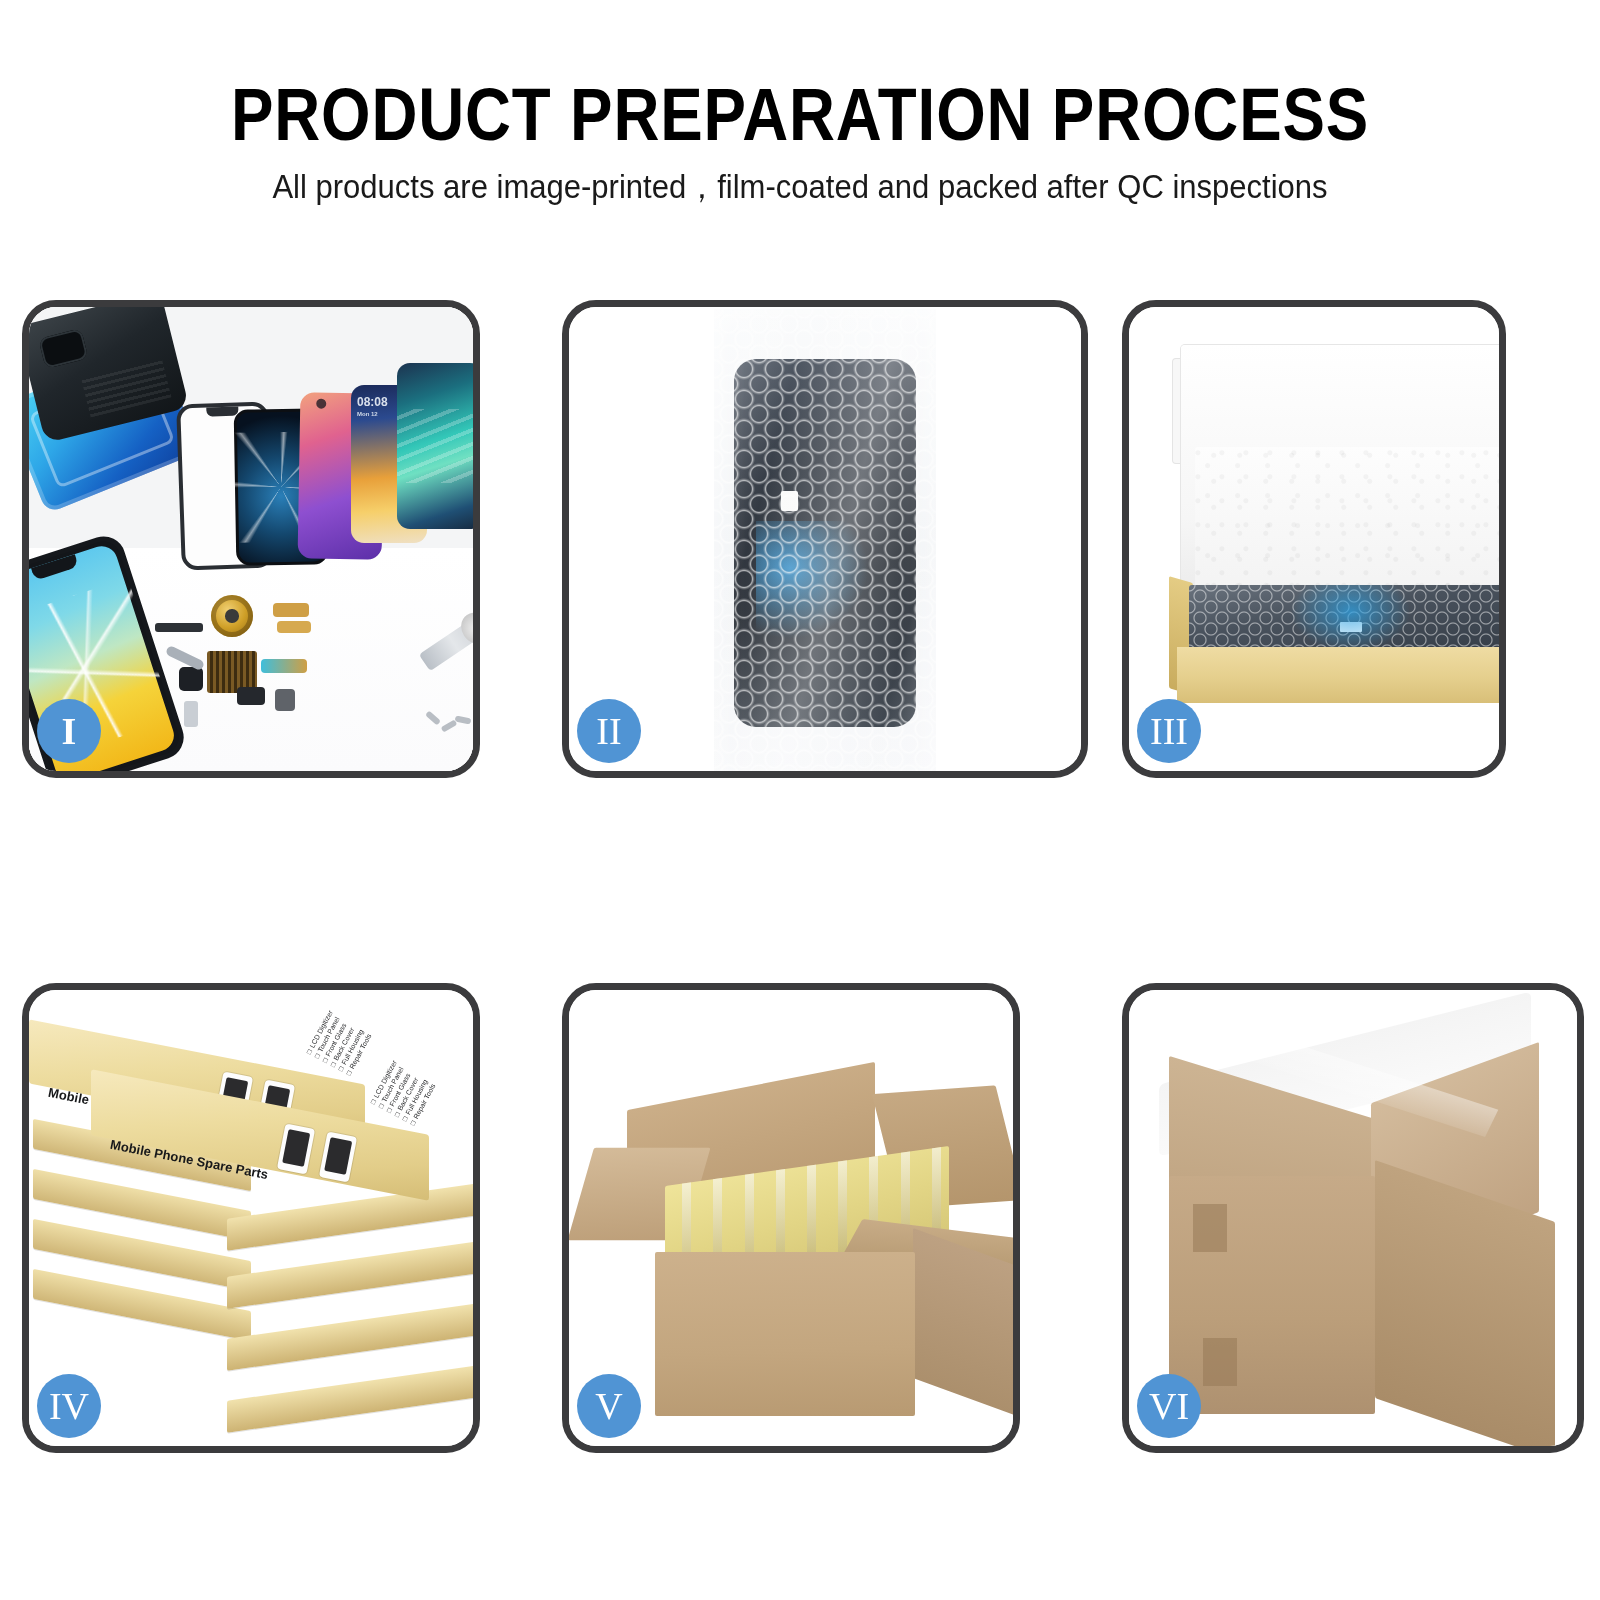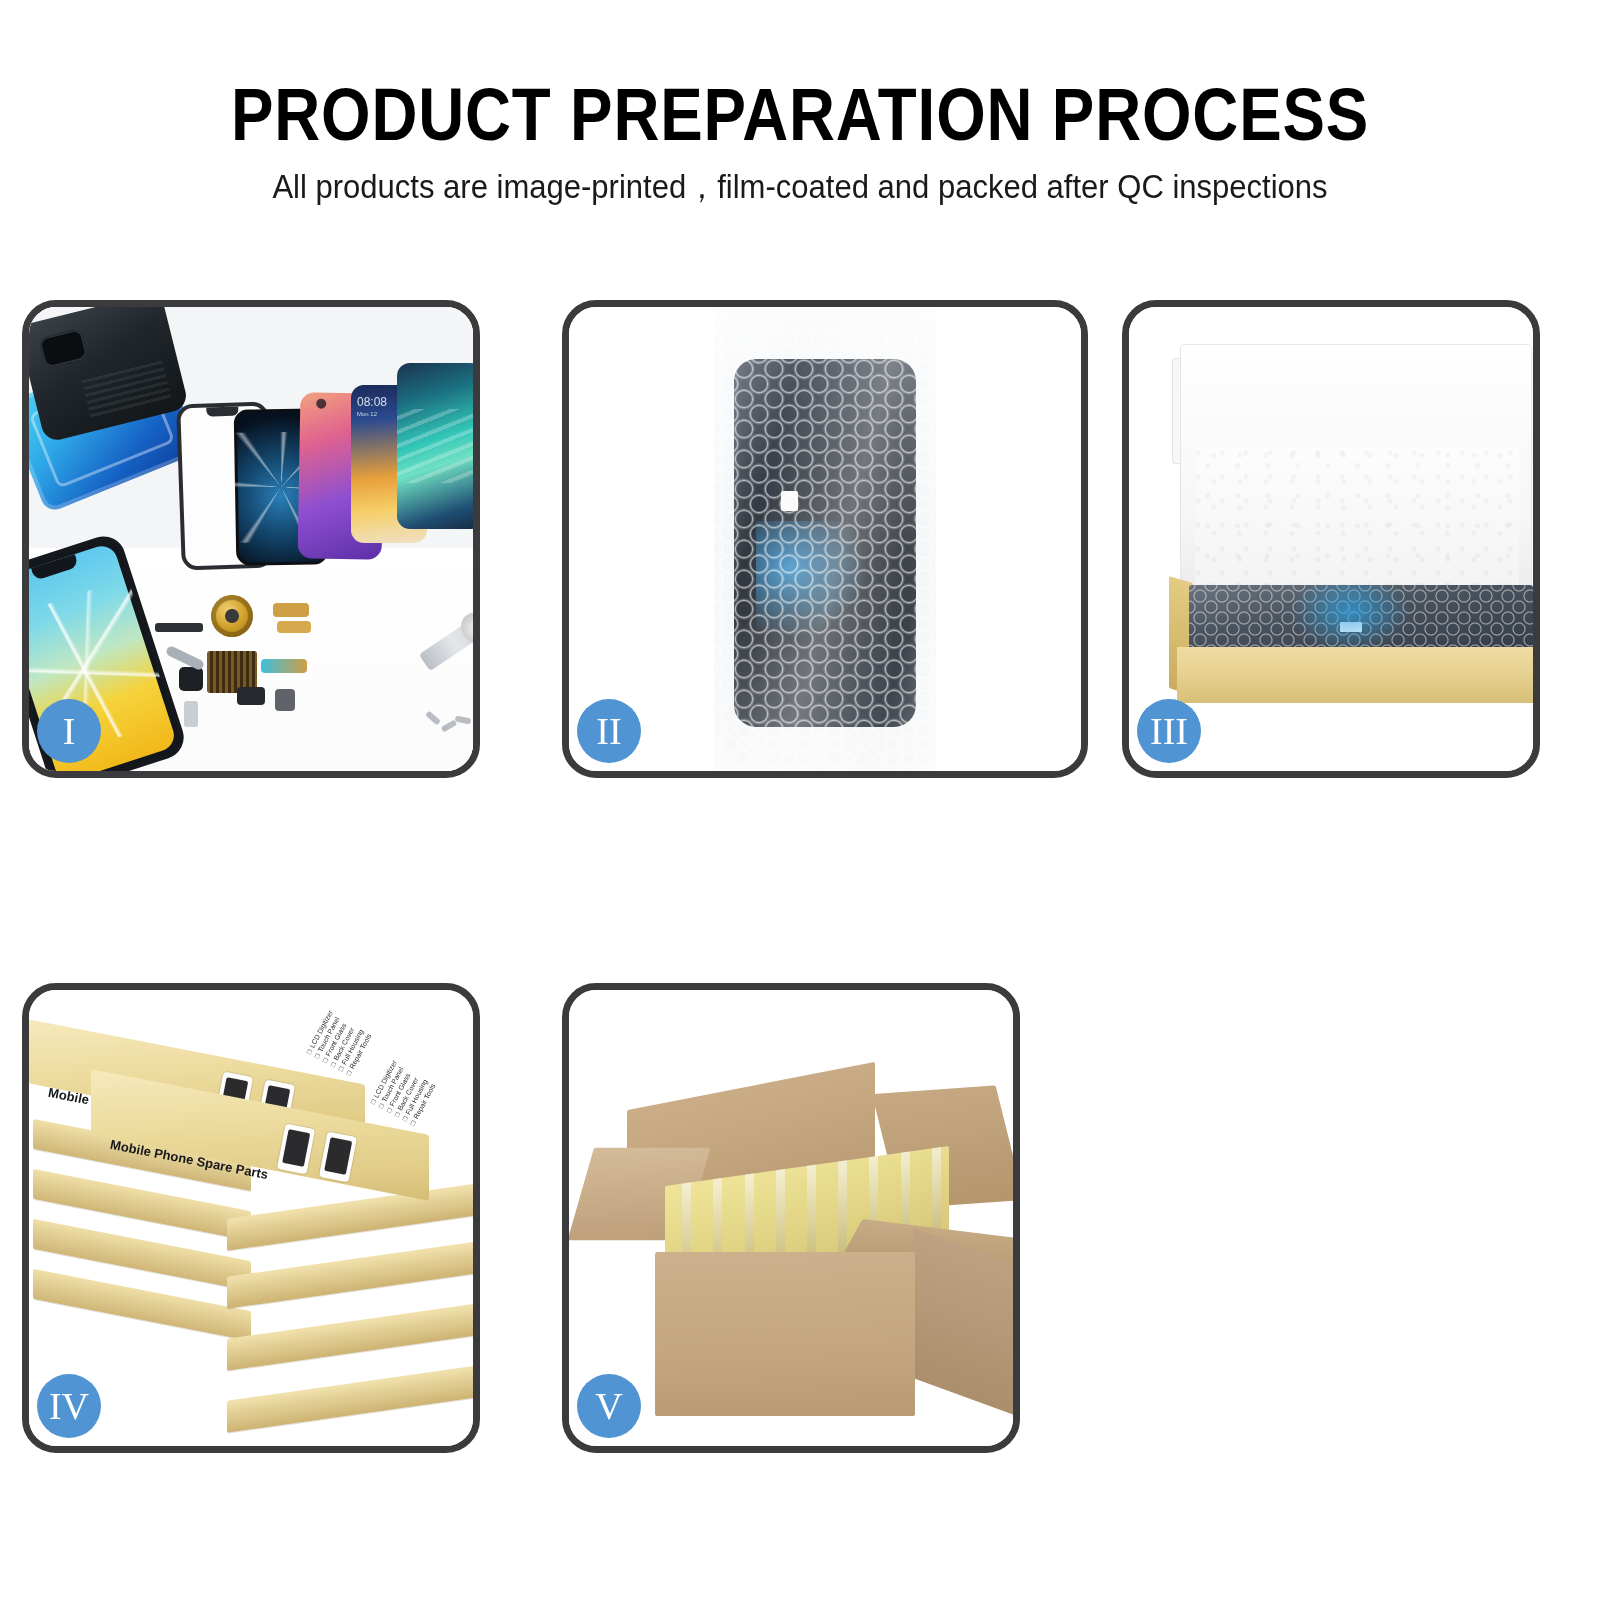--- a/index.html
+++ b/index.html
@@ -83,23 +83,23 @@
     font-family: "Liberation Serif", serif;
     font-size: 38px;
     line-height: 64px;
     text-align: center;
     letter-spacing: 0px;
     z-index: 6;
     user-select: none;
   }
 
   
-  #panel-1 { left: 22px;   top: 300px;  width: 458px; height: 478px; }
+  #panel-1 { left: 22px;   top: 300px;  width: 458px; height: 478px; font-weight: bold; }
   #panel-2 { left: 562px;  top: 300px;  width: 526px; height: 478px; }
-  #panel-3 { left: 1122px; top: 300px;  width: 418px; height: 478px; }
+  #panel-3 { left: 1122px; top: 300px;  width: 384px; height: 478px; }
   #panel-4 { left: 22px;   top: 983px;  width: 458px; height: 470px; }
   #panel-5 { left: 562px;  top: 983px;  width: 458px; height: 470px; }
   #panel-6 { left: 1122px; top: 983px;  width: 462px; height: 470px; }
 
   
   .p1-bg { position:absolute; inset:0; background:#f4f5f6; }
   .p1-bg::after{
     content:""; position:absolute; left:0; right:0; top:52%;
     height:48%; background:linear-gradient(#ffffff,#fbfbfc);
   }
@@ -621,14 +621,27 @@
           <i style="left:83%"></i>
           <i style="left:94%"></i>
       </div>
       <div class="p5-flapFront"></div>
       <div class="p5-bodyR"></div>
       <div class="p5-body"></div>
     </div>
     <div class="step-badge">V</div>
   </div>
 
+  <div class="step-panel" id="panel-6">
+    <div class="step-media">
+      <div class="p6-shadow"></div>
+      <div class="p6-top"></div>
+      <div class="p6-topR"></div>
+      <div class="p6-tape"></div>
+      <div class="p6-side"></div>
+      <div class="p6-front"></div>
+      <div class="p6-seamtapeA"></div>
+      <div class="p6-seamtapeB"></div>
+    </div>
+    <div class="step-badge">VI</div>
+  </div>
 
 </div>
 
 </body></html>

